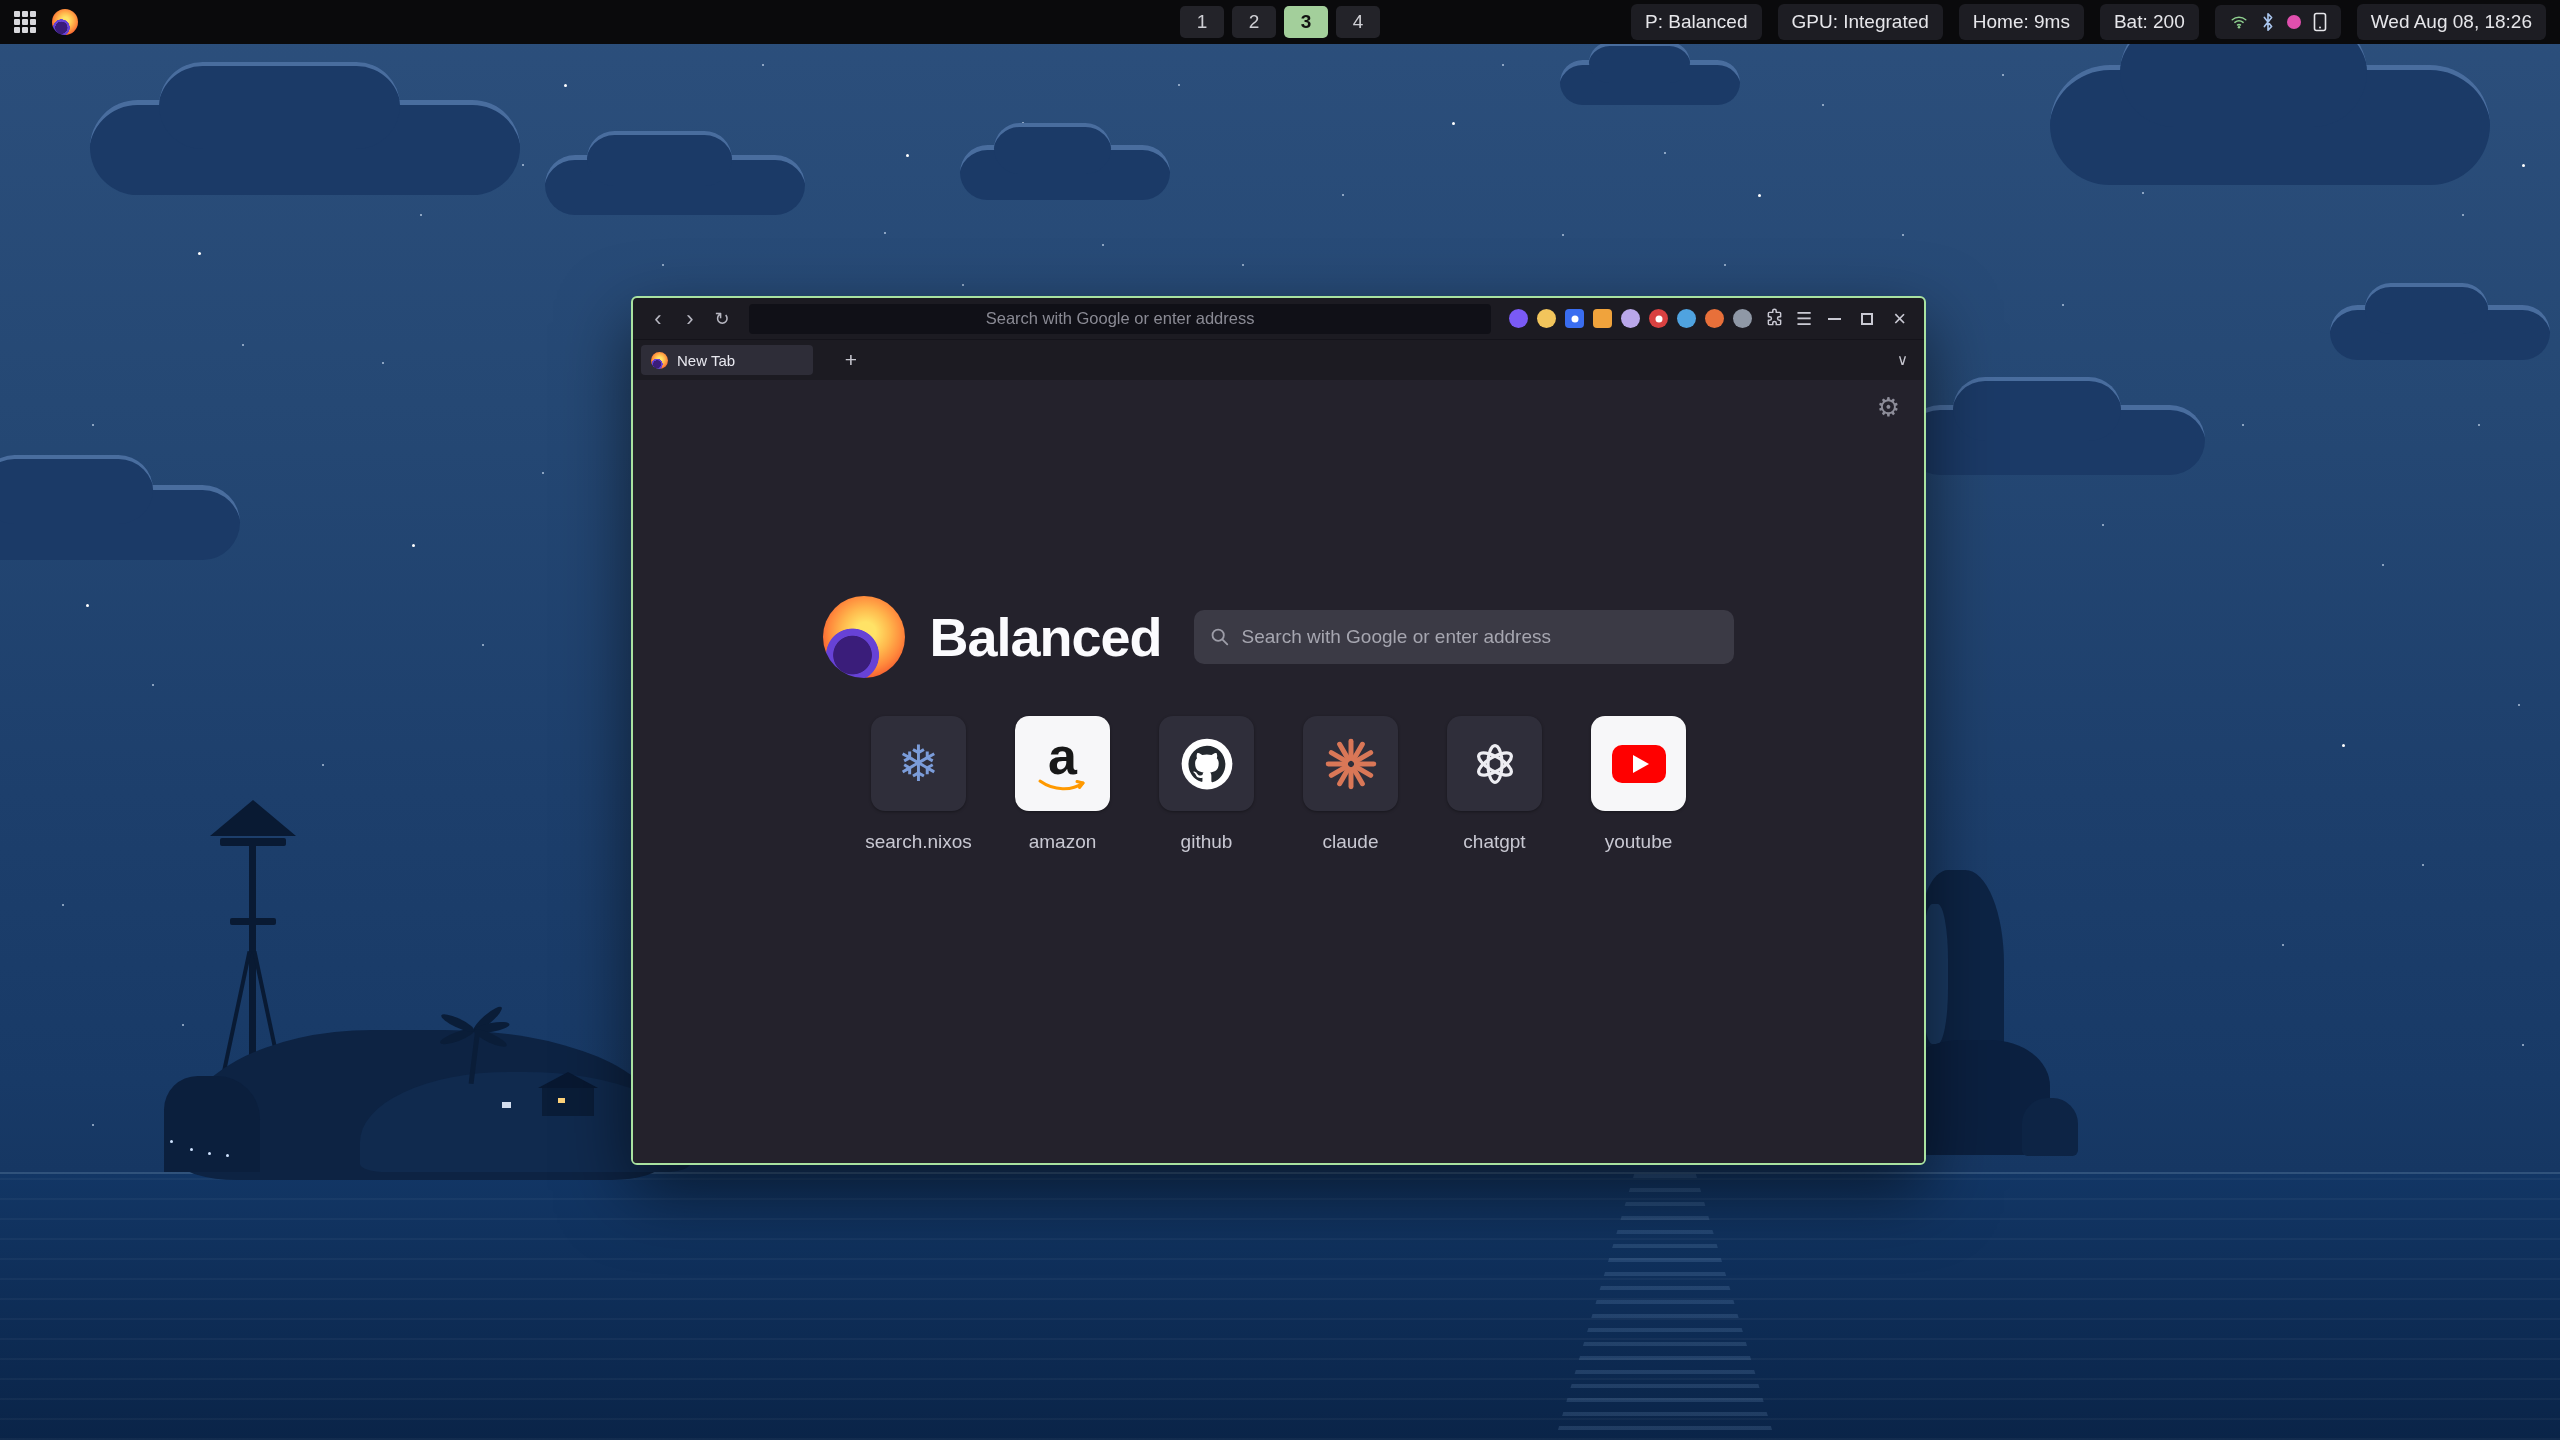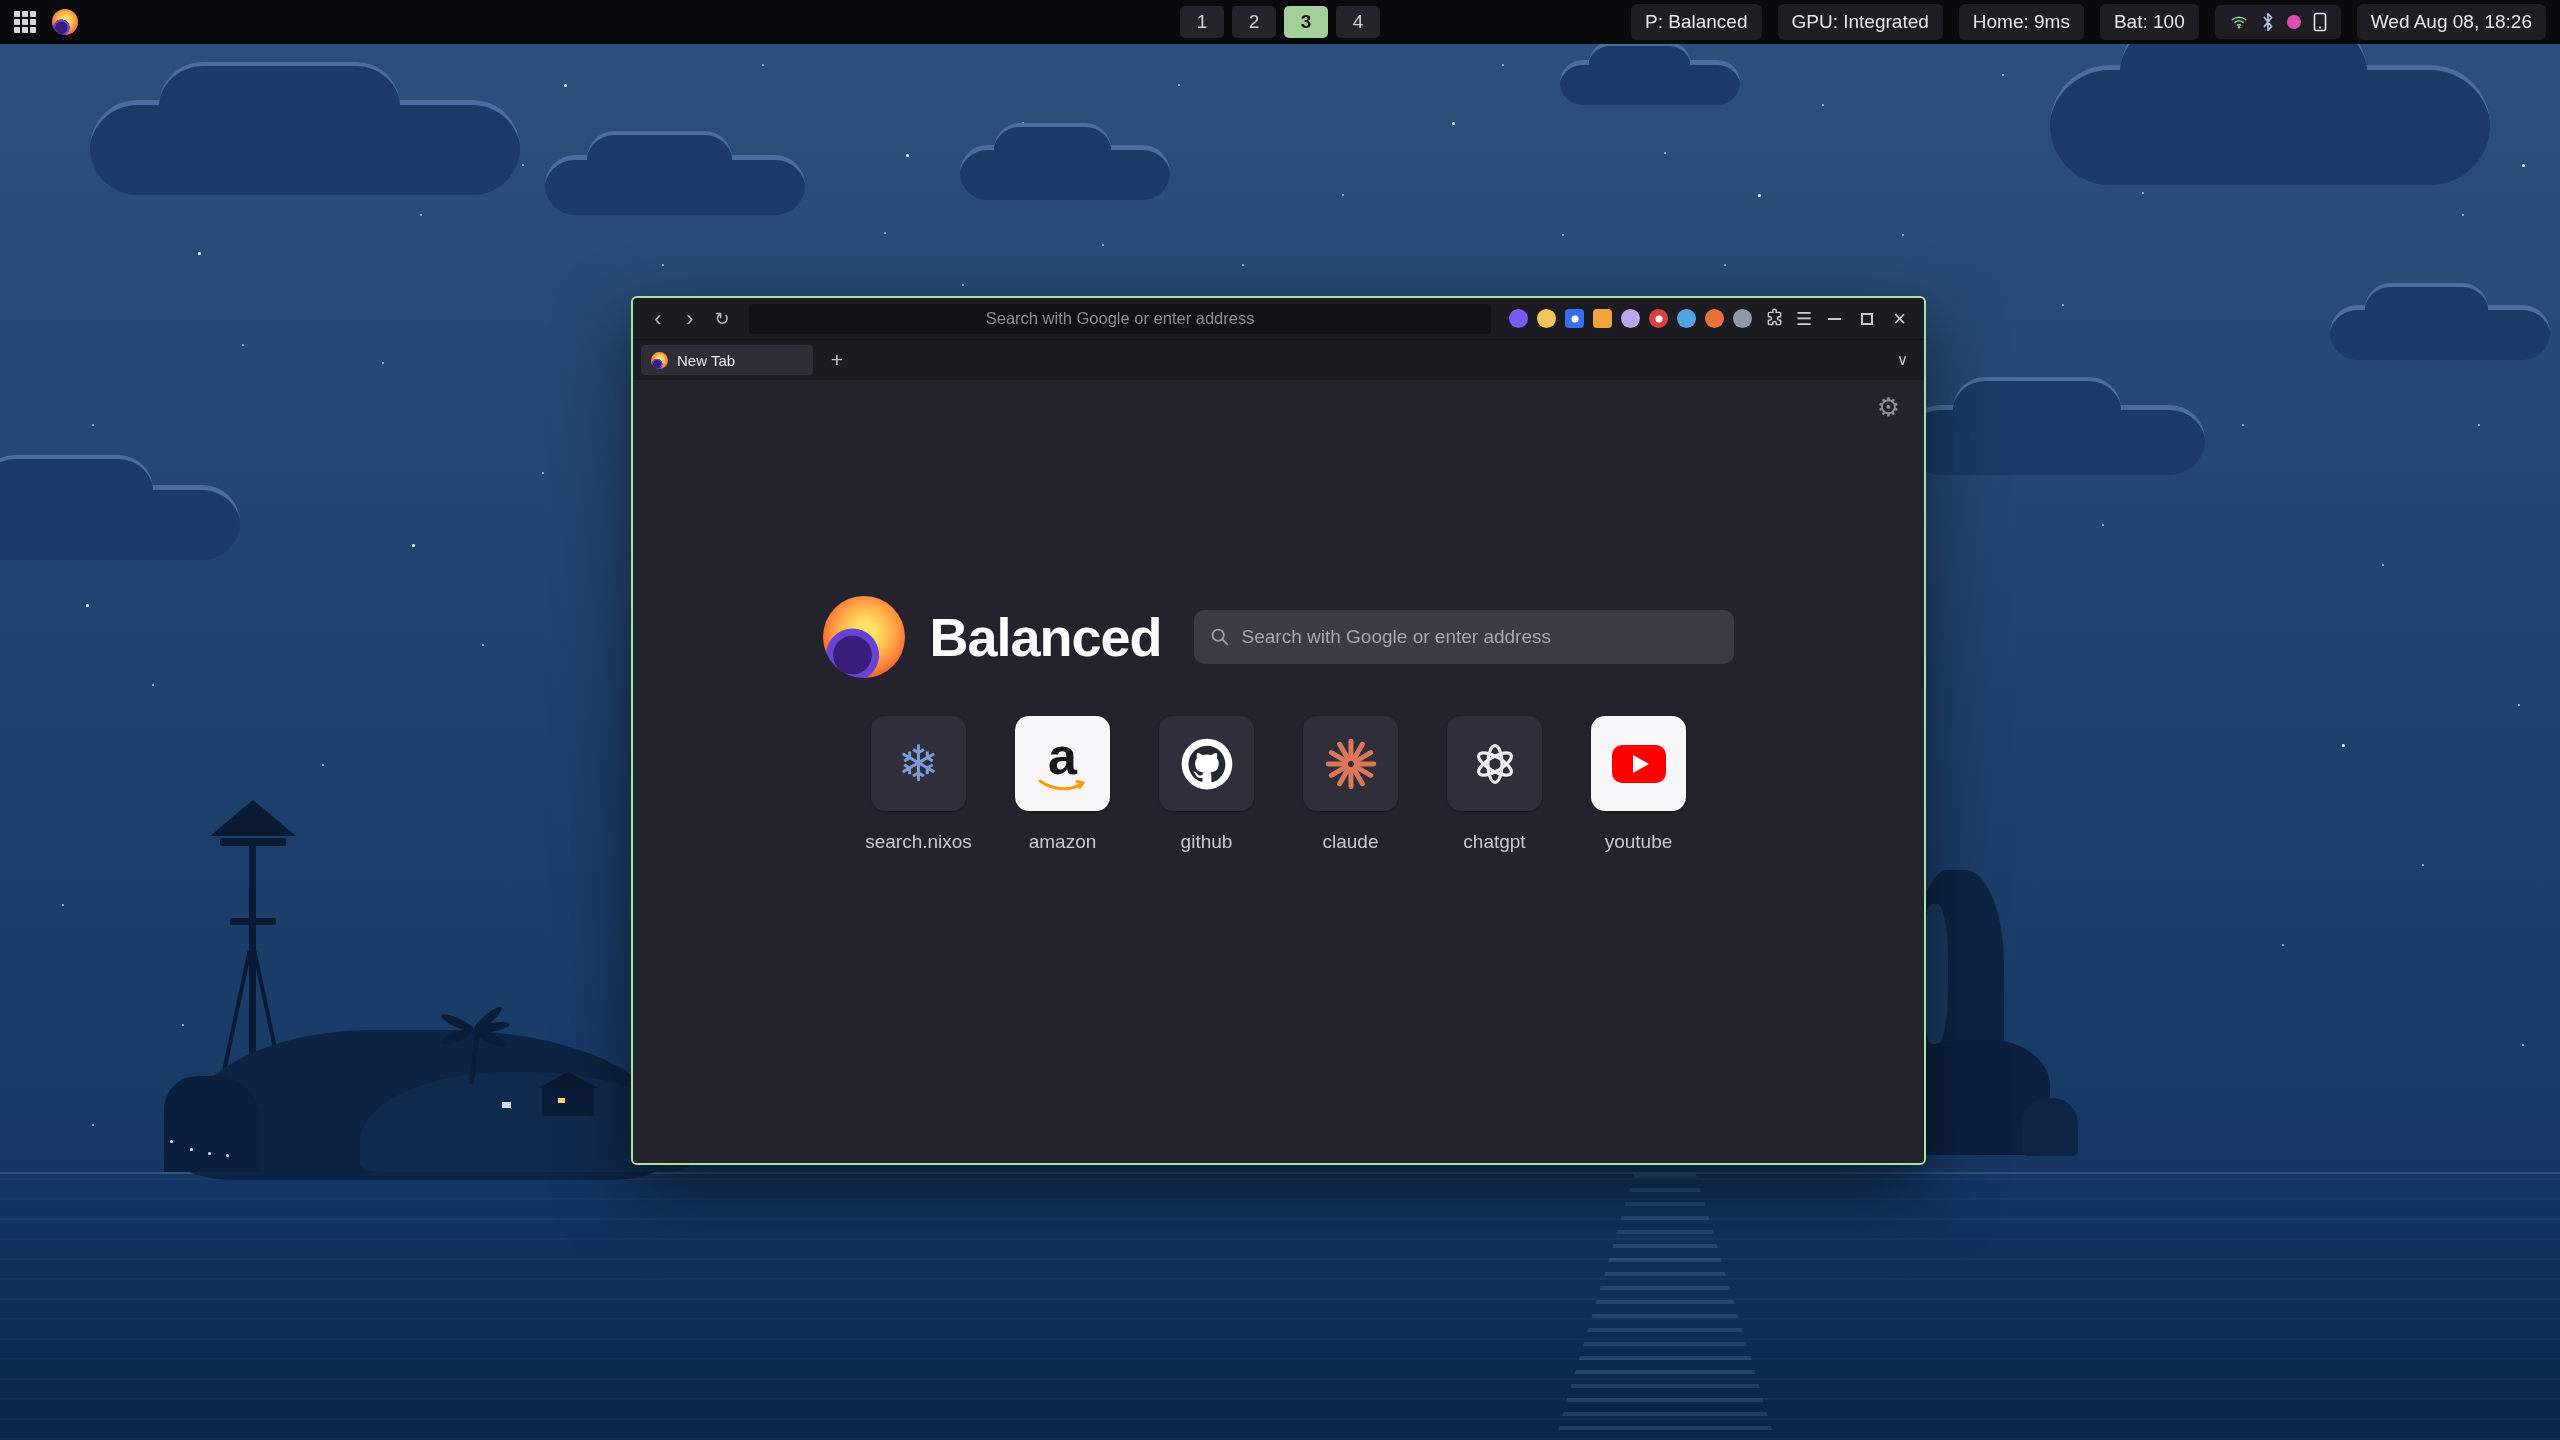--- a/index.html
+++ b/index.html
@@ -106,21 +106,21 @@
   .ext { width:19px; height:19px; border-radius:50%; position:relative; }
   .ext.sq { border-radius:4px; }
   .ext.dot::after { content:""; position:absolute; left:50%; top:50%; width:7px; height:7px;
     transform:translate(-50%,-50%); background:#fff; border-radius:50%; }
   .chrome-btn { width:28px; height:28px; display:flex; align-items:center; justify-content:center; color:#c9c9d3; }
   .win-controls { display:flex; align-items:center; gap:20px; margin-left:8px; padding-right:8px; }
   .wc-min { width:13px; height:2px; background:#c9c9d3; }
   .wc-max { width:12px; height:12px; border:2px solid #c9c9d3; }
   .wc-close { color:#c9c9d3; font-size:22px; line-height:1; }
 
-  .tabbar { height:40px; display:flex; align-items:center; padding:0 8px; gap:10px; background:#1c1b22;justify-content:space-between; }
+  .tabbar { height:40px; display:flex; align-items:center; padding:0 8px; gap:24px; background:#1c1b22;justify-content:space-between; }
   .tab { width:172px; height:30px; background:#2e2d38; border-radius:4px; display:flex; align-items:center;
     gap:9px; padding:0 10px; }
   .ffx-tab { width:17px; height:17px; flex:none; }
   .tab-label { font-size:15px; color:#e8e8ef; }
   .newtab-btn { width:28px; height:28px; display:flex; align-items:center; justify-content:center;
     color:#c6c6cf; font-size:21px; border-radius:4px; }
   .tab-overflow { margin-left:auto; color:#c6c6cf; font-size:15px; padding-right:8px; }
 
   .content { flex:1; position:relative; background:#24222c; }
   .gear { position:absolute; top:12px; right:24px; font-size:26px; color:#8d8d99; }
@@ -219,21 +219,21 @@
     <div class="ws">1</div>
     <div class="ws">2</div>
     <div class="ws active" style="background: rgb(163, 207, 155);">3</div>
     <div class="ws">4</div>
   </div>
 
   <div class="tb-right">
     <div class="seg">P: Balanced</div>
     <div class="seg">GPU: Integrated</div>
     <div class="seg">Home: 9ms</div>
-    <div class="seg">Bat: 100</div>
+    <div class="seg">Bat: 200</div>
     <div class="seg seg-icons">
       <svg width="20" height="18" viewBox="0 0 24 24">
         <path d="M3 9a14 14 0 0 1 18 0M6.5 12.5a9 9 0 0 1 11 0M10 16a4.5 4.5 0 0 1 4 0" stroke="#8fd08f" stroke-width="2" fill="none" stroke-linecap="round"></path>
         <circle cx="12" cy="19" r="1.7" fill="#8fd08f"></circle>
       </svg>
       <svg width="14" height="20" viewBox="0 0 14 22">
         <path d="M3 6 L11 16 L7 20 V2 L11 6 L3 16" stroke="#a8c4ec" stroke-width="1.8" fill="none" stroke-linecap="round" stroke-linejoin="round"></path>
       </svg>
       <span class="dot-magenta"></span>
       <svg width="14" height="20" viewBox="0 0 14 20">

